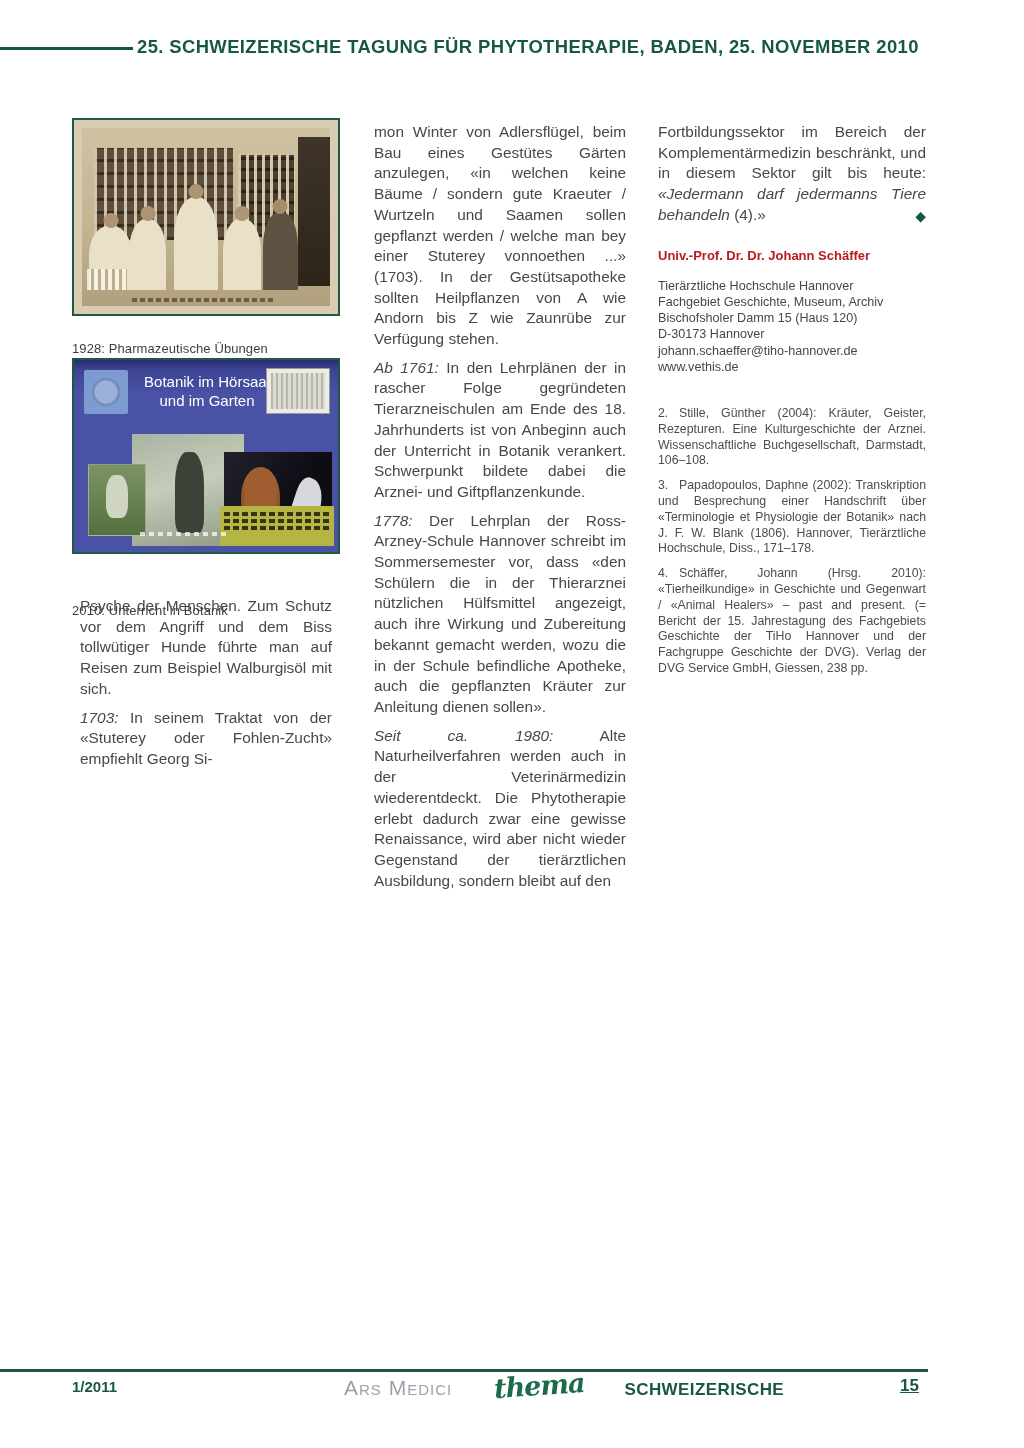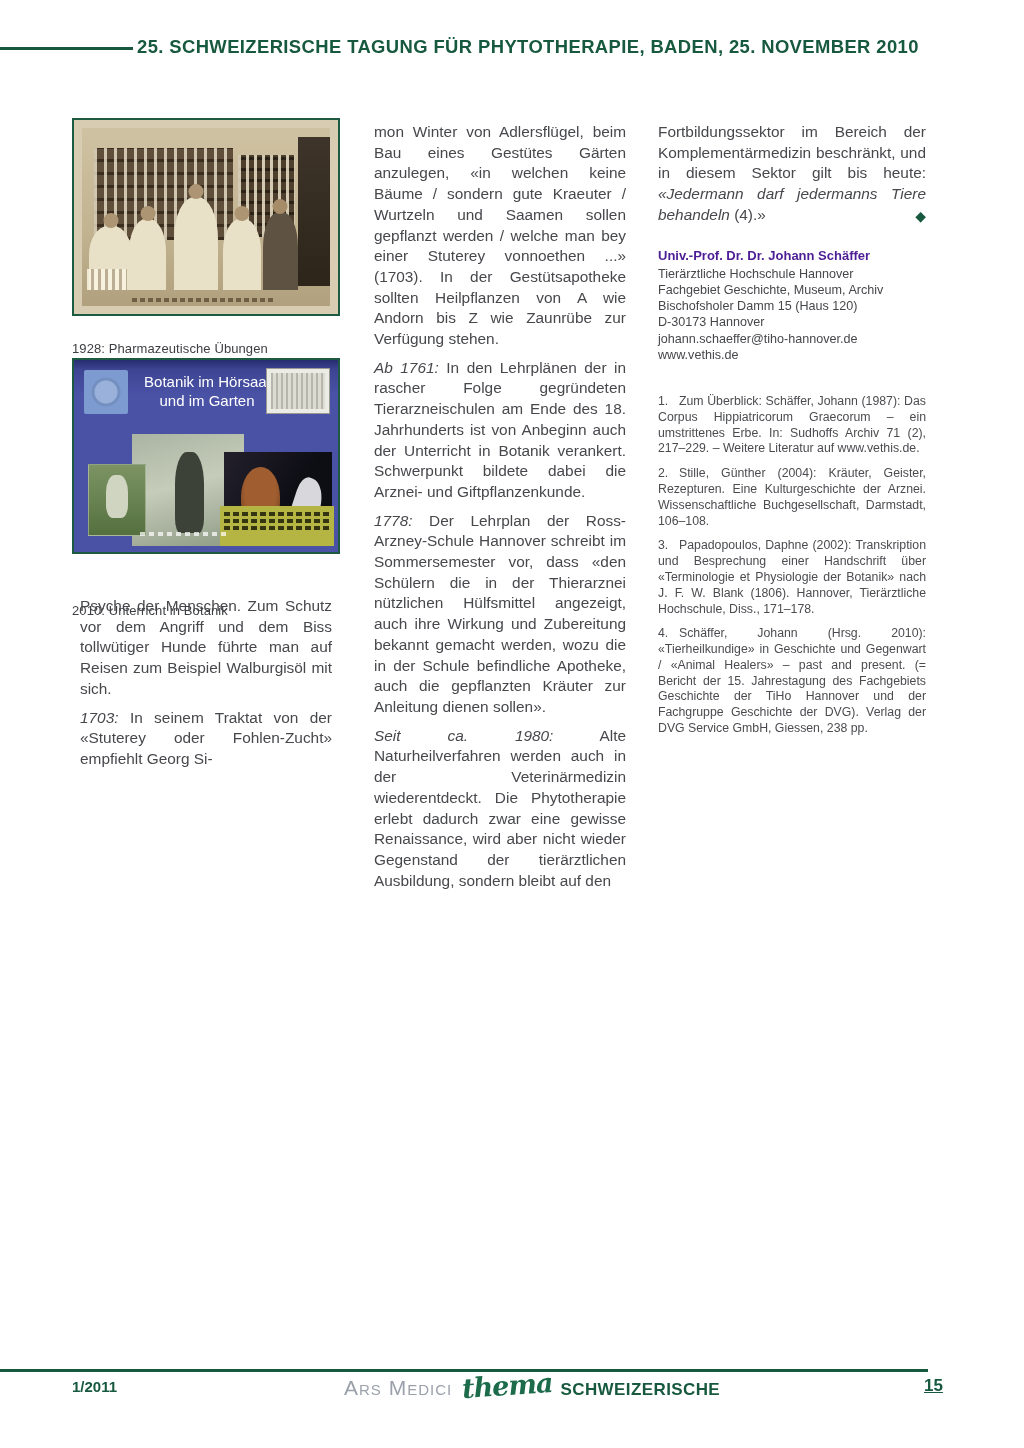--- a/index.html
+++ b/index.html
@@ -17,21 +17,21 @@
   .coltext p{margin:8px;}
   .it{font-style:italic;}
   #col1-text{left:72px;top:588px;}
   #col2-text{left:366px;top:114px;}
   #col3{left:658px;top:114px;width:268px;}
   #col3-p1{position:relative;margin:8px 0 22px 0;}
   .diamond{position:absolute;right:0;bottom:3px;color:#17593f;font-size:14px;line-height:14px;}
 
   
   .author{color:#46474b;font-size:12.6px;line-height:16.2px;}
-  .author-name{font-weight:bold;color:#4c1d95;font-size:13px;margin-bottom:2px;}
+  .author-name{font-weight:bold;color:#b91c1c;font-size:13px;margin-bottom:14px;}
 
   
   .refs{margin-top:31px;color:#4b4c50;font-size:12.3px;line-height:15.8px;text-align:justify;}
   .ref{margin:0 0 9px 0;}
   .ref-num{display:inline-block;min-width:21px;}
 
   
   .fig{position:absolute;width:264px;border:2px solid #1d5a42;}
   .figcap{position:absolute;font-size:13px;color:#3d3e41;letter-spacing:.1px;}
 
@@ -93,22 +93,22 @@
   .s-capbox{position:absolute;left:146px;top:146px;width:114px;height:40px;background:#b5b544;padding:3px 4px;box-sizing:border-box;}
   .s-capline{height:4px;margin:3px 0;
      background:repeating-linear-gradient(90deg,rgba(30,30,8,.85) 0 6px,rgba(0,0,0,0) 6px 9px);}
   .s-names{position:absolute;left:66px;top:172px;width:88px;height:4px;opacity:.85;
      background:repeating-linear-gradient(90deg,rgba(255,255,255,.85) 0 5px,rgba(0,0,0,0) 5px 9px);}
   #cap2{left:72px;top:560px;margin-top:43px;}
 
   
   .footer-rule{left:0;top:1369px;width:928px;height:2.5px;background:#17593f;}
   .footer-issue{left:72px;top:1378px;font-size:15px;font-weight:bold;color:#17593f;}
-  .footer-page{left:924px;top:1376px;font-size:17px;font-weight:bold;color:#17593f;text-decoration:underline;}
-  .footer-logo{left:344px;top:1370px;display:flex;align-items:baseline;}
+  .footer-page{left:900px;top:1376px;font-size:17px;font-weight:bold;color:#17593f;text-decoration:underline;}
+  .footer-logo{left:344px;top:1370px;display:flex;align-items:baseline;gap:32px;}
   .brand-ars{font-variant:small-caps;font-size:21px;letter-spacing:1px;color:#9ba1ab;font-weight:400;}
   .brand-thema{font-family:"DejaVu Serif","Liberation Serif",serif;font-style:italic;font-weight:bold;
      font-size:27px;color:#1c6b4a;margin:0 8px 0 10px;transform:rotate(-4deg);letter-spacing:-1px;}
   .brand-section{font-size:17px;font-weight:bold;color:#17593f;letter-spacing:.4px;}
 </style>
 </head>
 <body>
 
 <div class="page">
 
@@ -171,21 +171,20 @@
     <div class="author">
       <div class="author-name">Univ.-Prof. Dr. Dr. Johann Schäffer</div>
       <div>Tierärztliche Hochschule Hannover</div>
       <div>Fachgebiet Geschichte, Museum, Archiv</div>
       <div>Bischofsholer Damm 15 (Haus 120)</div>
       <div>D-30173 Hannover</div>
       <div>johann.schaeffer@tiho-hannover.de</div>
       <div>www.vethis.de</div>
     </div>
     <div class="refs">
-      <p class="ref"><span class="ref-num">1.</span><span>Zum Überblick: Schäffer, Johann (1987): Das Corpus Hippiatricorum Graecorum – ein umstrittenes Erbe. In: Sudhoffs Archiv 71 (2), 217–229. – Weitere Literatur auf www.vethis.de.</span></p>
       <p class="ref"><span class="ref-num">2.</span><span>Stille, Günther (2004): Kräuter, Geister, Rezepturen. Eine Kulturgeschichte der Arznei. Wissenschaftliche Buchgesellschaft, Darmstadt, 106–108.</span></p>
       <p class="ref"><span class="ref-num">3.</span><span>Papadopoulos, Daphne (2002): Transkription und Besprechung einer Handschrift über «Terminologie et Physiologie der Botanik» nach J. F. W. Blank (1806). Hannover, Tierärztliche Hochschule, Diss., 171–178.</span></p>
       <p class="ref"><span class="ref-num">4.</span><span>Schäffer, Johann (Hrsg. 2010): «Tierheilkundige» in Geschichte und Gegenwart / «Animal Healers» – past and present. (= Bericht der 15. Jahrestagung des Fachgebiets Geschichte der TiHo Hannover und der Fachgruppe Geschichte der DVG). Verlag der DVG Service GmbH, Giessen, 238 pp.</span></p>
     </div>
   </div>
 
   <div class="abs footer-rule"></div>
   <div class="abs footer-issue">1/2011</div>
   <div class="abs footer-logo">
     <span class="brand-ars">Ars Medici</span>

